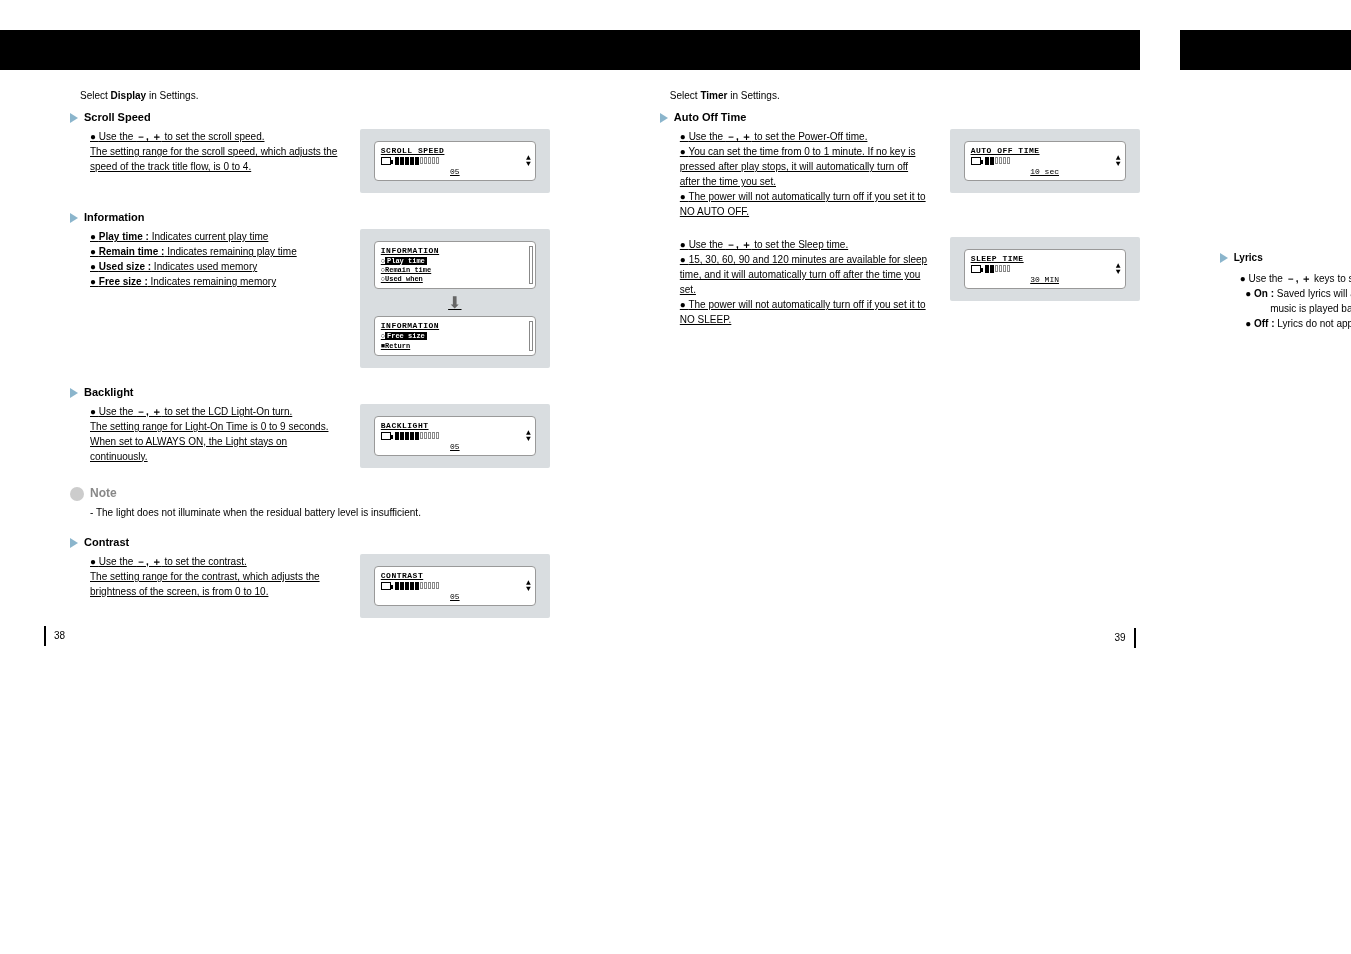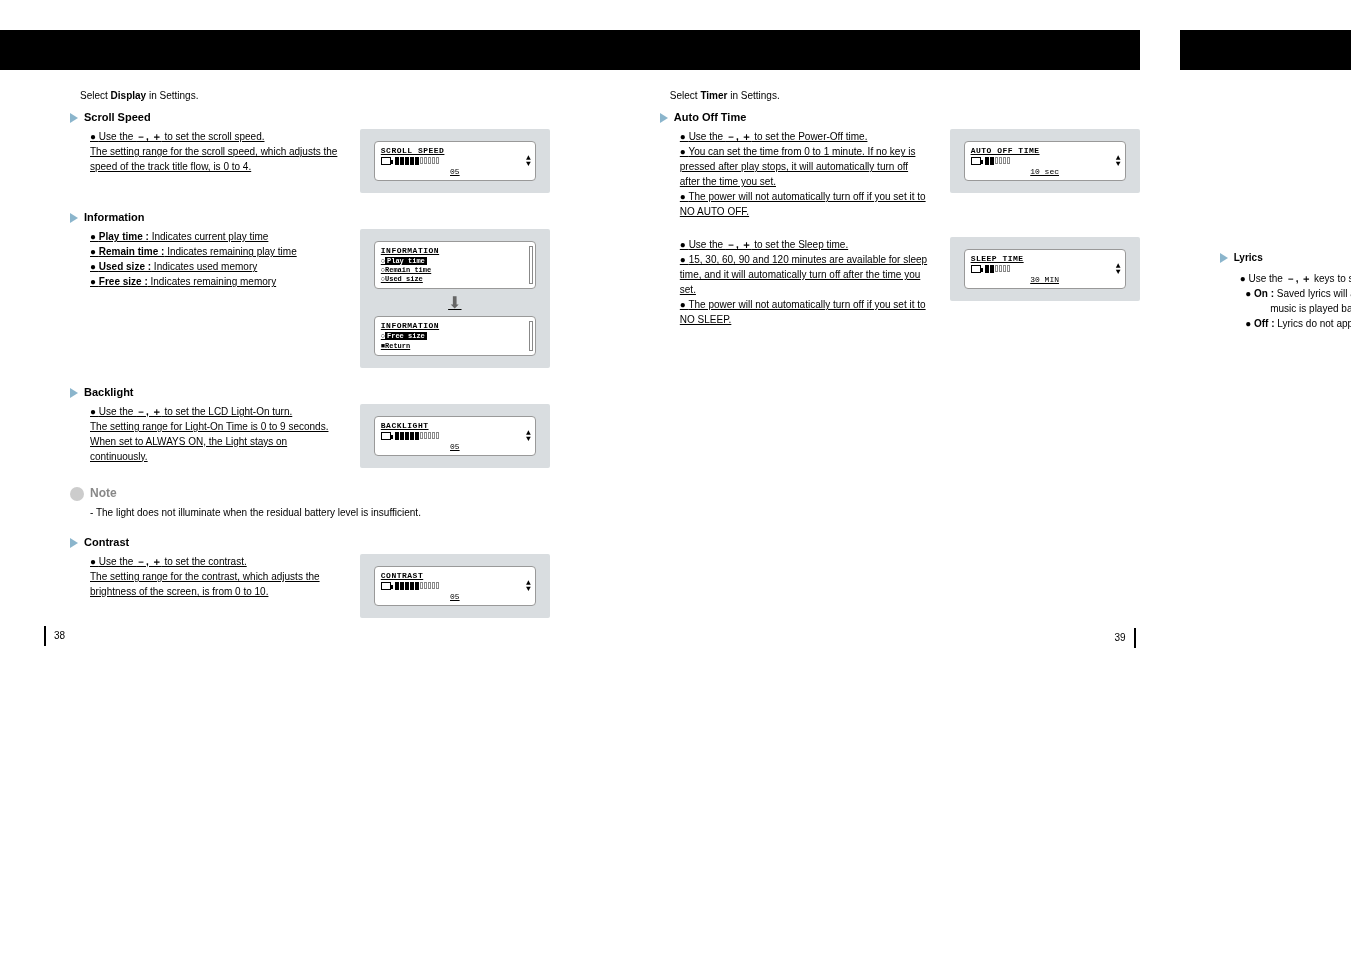--- a/index.html
+++ b/index.html
@@ -97,21 +97,21 @@
           ● <b>Used size :</b><span> Indicates used memory</span><br>
           ● <b>Free size :</b><span> Indicates remaining memory</span>
         </div>
       </div>
       <div class="lcd-box">
         <div class="lcd tall">
           <div class="lcd-title">INFORMATION</div>
           <div class="info-list">
             ○<span class="hl">Play time</span><br>
             ○<b>Remain time</b><br>
-            ○<b>Used size</b>
+            ○<b>Used when</b>
           </div>
           <div class="sbar"></div>
         </div>
         <div class="info-arrow">⬇</div>
         <div class="lcd tall">
           <div class="lcd-title">INFORMATION</div>
           <div class="info-list">
             ○<span class="hl">Free size</span><br>
             ■<b>Return</b>
           </div>

